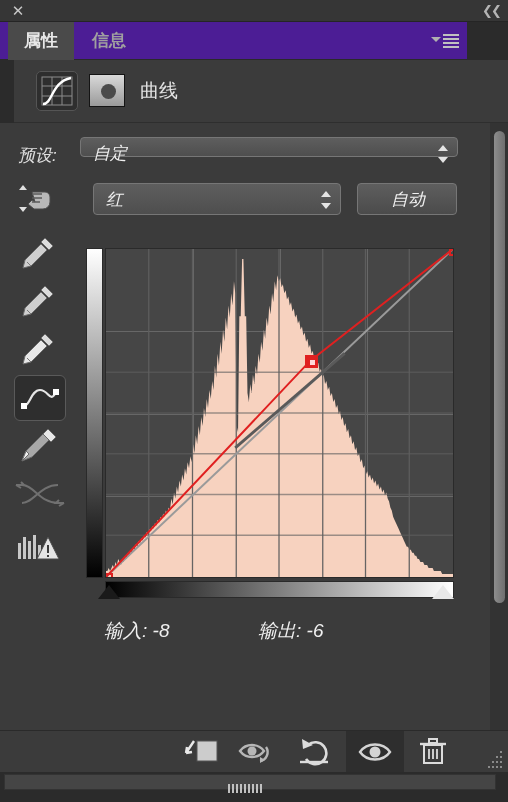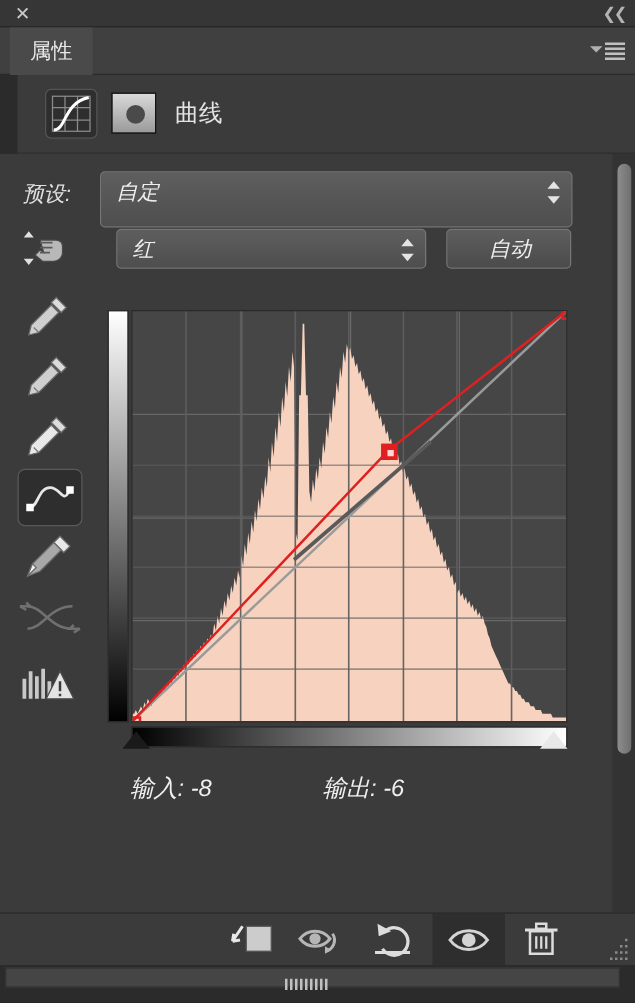--- a/index.html
+++ b/index.html
@@ -12,22 +12,22 @@
   
   .titlebar { position:absolute; left:0; top:0; width:508px; height:22px;
     background:#363636; border-bottom:1px solid #252525; }
   .close-x { position:absolute; left:10px; top:3px; width:16px; height:16px;
     color:#c8c8c8; font-size:15px; line-height:16px; text-align:center;
     font-family:"DejaVu Sans",sans-serif; }
   .collapse { position:absolute; right:8px; top:3px; width:18px; height:16px;
     color:#b4b4b4; font-size:13px; line-height:16px; text-align:center; letter-spacing:-2px; }
 
   
-  .tabbar { position:absolute; left:0; top:22px; width:508px; height:38px;
-    background:#404040; border-bottom:1px solid #2a2a2a; }
+  .tabbar { position:absolute; left:0; top:22px; width:467px; height:38px;
+    background:#4c1d95; border-bottom:1px solid #2a2a2a;font-weight:bold; }
   .tab { position:absolute; top:0; height:38px; padding:0 16px;
     font-size:17px; line-height:38px; color:#a0a0a0; cursor:default; }
   .tab.active { background:#4a4a4a; color:#e8e8e8; }
   .tab-0 { left:8px; }
   .tab-1 { left:76px; }
   .panel-menu { position:absolute; right:8px; top:10px; width:28px; height:18px; cursor:default; }
   .pm-chev { position:absolute; left:0; top:5px; width:0;height:0;
     border-left:5px solid transparent;border-right:5px solid transparent;border-top:5px solid #b0b0b0;}
   .pm-bars { position:absolute; left:12px; top:2px; width:16px; height:14px; }
   .pm-bars i { display:block; height:2px; background:#c0c0c0; margin-bottom:2px; }
@@ -41,21 +41,21 @@
     background:linear-gradient(to bottom,#d9d9d9,#9a9a9a); border:1px solid #141414; }
   .mask-dot { position:absolute; left:11px; top:9px; width:15px; height:15px;
     border-radius:50%; background:#4a4a4a; }
   .adj-title { position:absolute; left:126px; top:18px; font-size:19px; color:#e4e4e4; }
 
   
   .body { position:absolute; left:0; top:123px; width:508px; height:607px; background:#3b3b3b;font-style:italic; }
 
   
   .lbl-preset { position:absolute; left:18px; top:21px; font-size:17px; color:#e0e0e0; }
-  .sel-preset { position:absolute; left:80px; top:14px; width:378px; height:45px;
+  .sel-preset { position:absolute; left:80px; top:14px; width:378px; height:20px;
     background:linear-gradient(to bottom,#5e5e5e,#4e4e4e); border:1px solid #767676;
     border-radius:4px; cursor:default; }
   .sel-preset .val { position:absolute; left:12px; top:4px; font-size:17px; color:#f0f0f0; }
   .spin { position:absolute; right:9px; top:7px; width:10px; height:18px; }
   .spin .up,.spin .dn { position:absolute; left:0; width:0;height:0;
     border-left:5px solid transparent;border-right:5px solid transparent; }
   .spin .up { top:0; border-bottom:6px solid #e4e4e4; }
   .spin .dn { bottom:0; border-top:6px solid #e4e4e4; }
 
   
@@ -130,20 +130,21 @@
 
 <div id="panel">
 
   <div class="titlebar">
     <div class="close-x">✕</div>
     <div class="collapse">❮❮</div>
   </div>
 
   <div class="tabbar">
     <div class="tab active tab-0">属性</div>
+    <div class="tab tab-1">信息</div>
     <div class="panel-menu">
       <div class="pm-chev"></div>
       <div class="pm-bars">
           <i></i>
           <i></i>
           <i></i>
           <i></i>
         </div>
     </div>
   </div>

